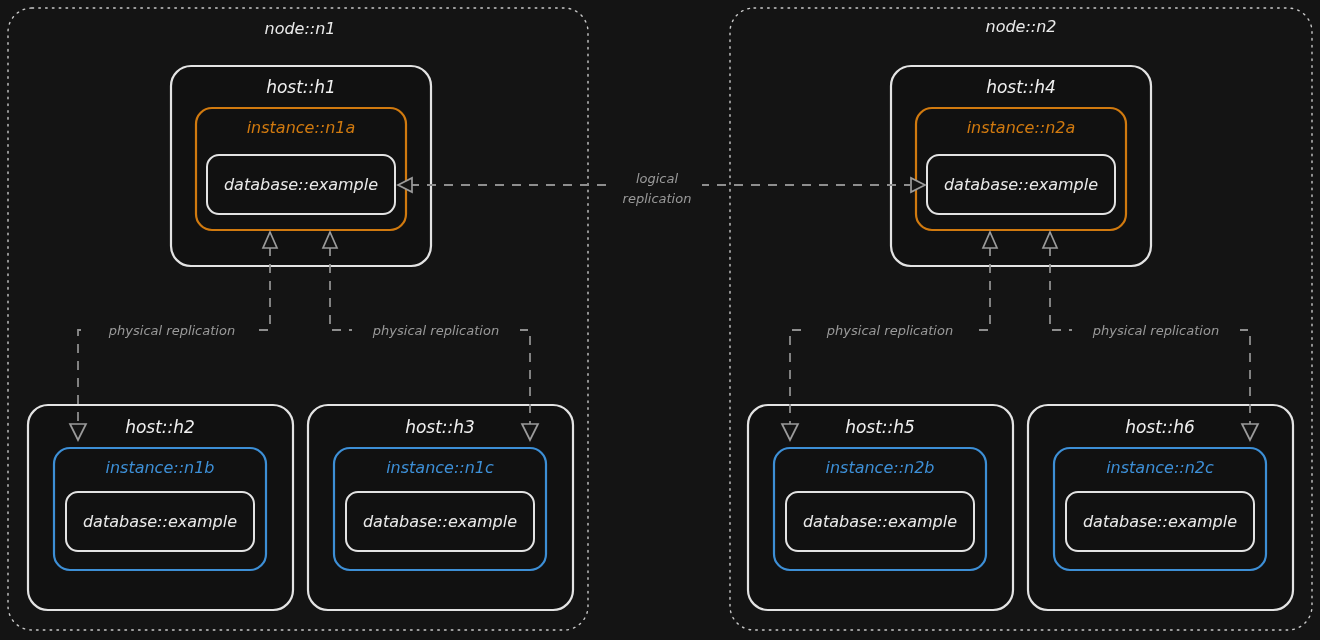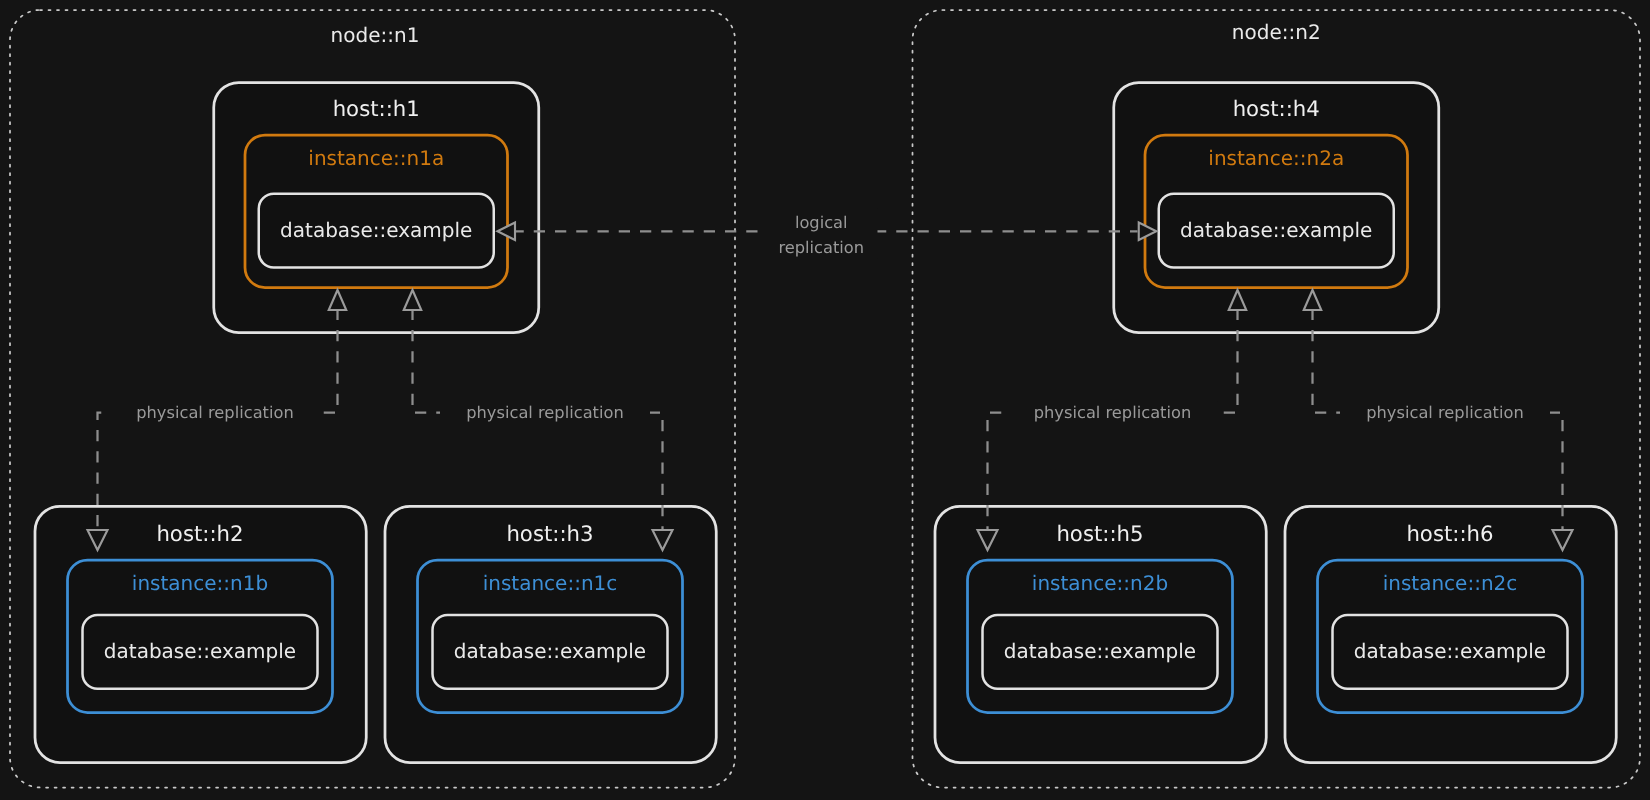--- a/index.html
+++ b/index.html
@@ -12,20 +12,21 @@
     width: 1320px;
     height: 640px;
     font-family: "DejaVu Sans", sans-serif;
     overflow: hidden;
   }
   #stage {
     position: relative;
     width: 1320px;
     height: 640px;
     background: #141414;
+    font-style: italic;
   }
   svg#diagram {
     position: absolute;
     top: 0;
     left: 0;
     width: 1320px;
     height: 640px;
     display: block;
   }
   .node-label,

